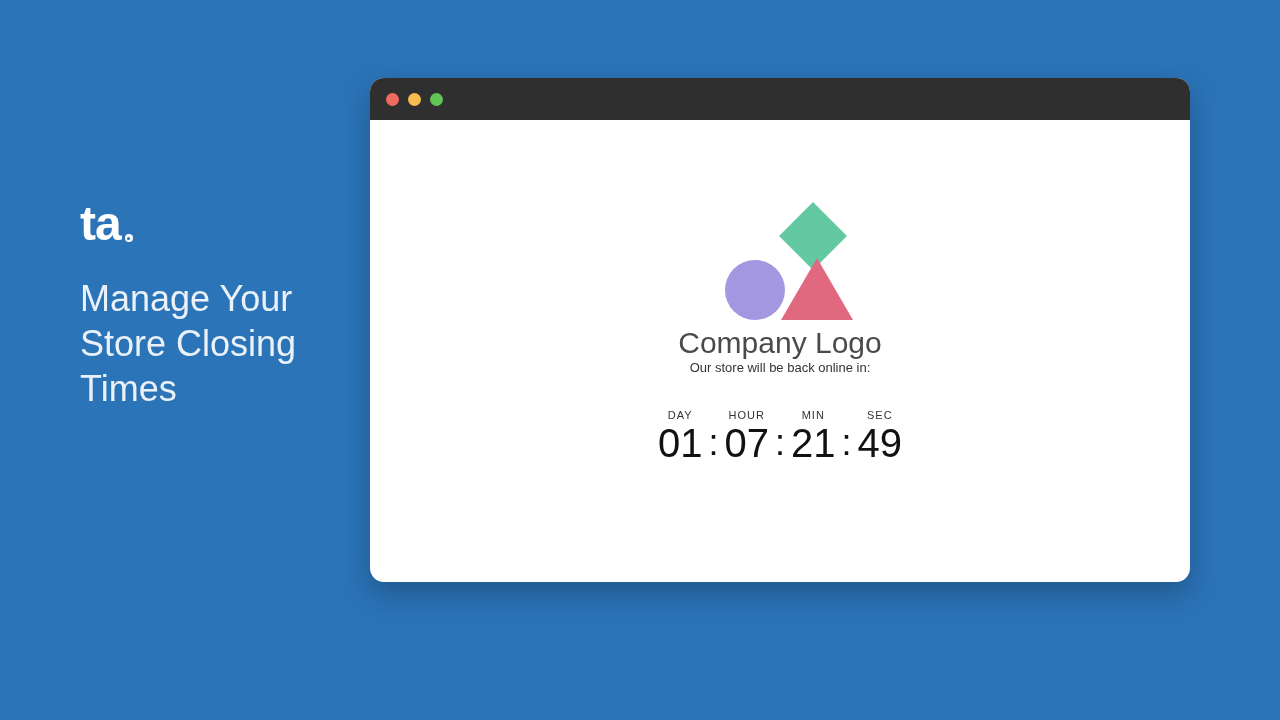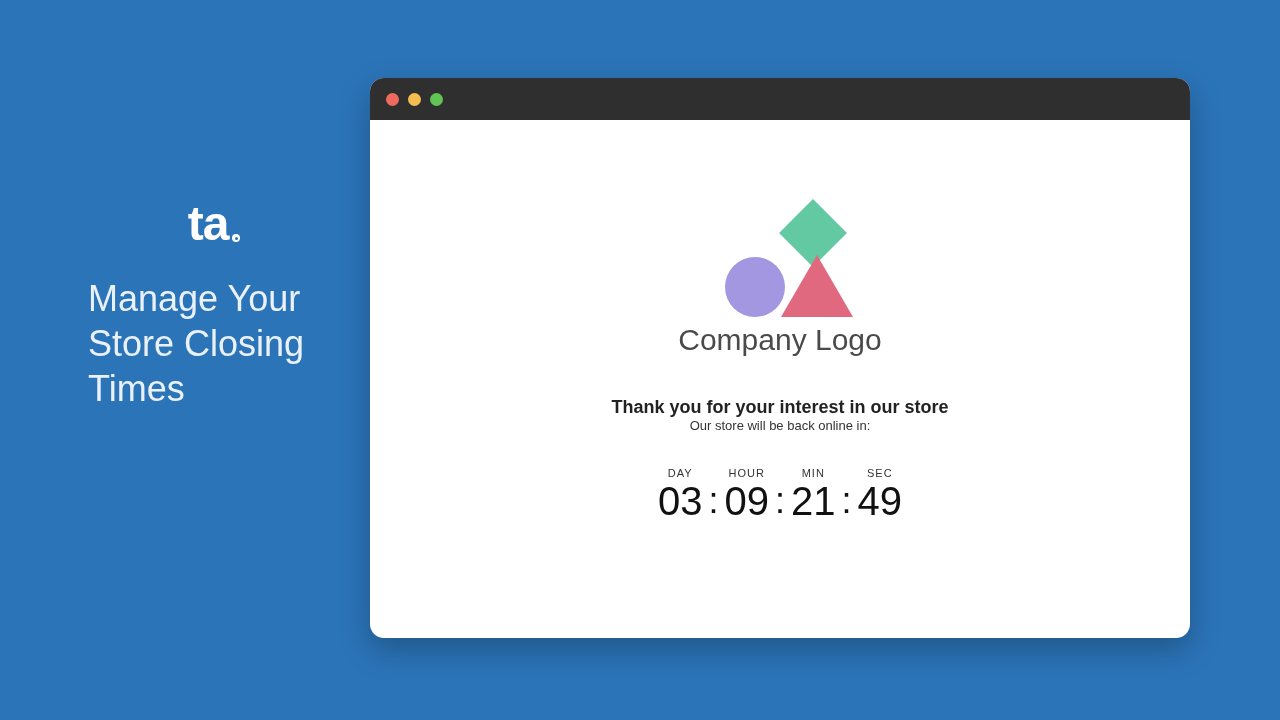--- a/index.html
+++ b/index.html
@@ -16,47 +16,45 @@
     top: 200px;
     color: #ffffff;
   }
   .brand {
     font-size: 48px;
     font-weight: 800;
     letter-spacing: -1px;
     line-height: 1;
     display: flex;
     align-items: flex-end;
-    justify-content: center;
   }
   .brand .dot {
     width: 8px; height: 8px; border-radius: 50%;
     background: #fff; margin-left: 4px; margin-bottom: 6px;
     position: relative;
   }
   .brand .dot::after{
     content:""; position:absolute; width:3px; height:3px; background:#2b74b8;
     border-radius:50%; left:2.5px; top:2.5px;
   }
   .tagline {
     margin-top: 28px;
     font-size: 36px;
     font-weight: 300;
     line-height: 1.25;
     color: #eaf1f8;
     max-width: 260px;
-    margin-left: 8px;
   }
 
   .browser {
     position: absolute;
     left: 370px;
     top: 78px;
     width: 820px;
-    height: 560px;
+    height: 504px;
     background: #ffffff;
     border-radius: 14px;
     box-shadow: 0 12px 30px rgba(0,0,0,0.25);
     overflow: hidden;
   }
   .titlebar {
     height: 42px;
     background: #2f2f2f;
     display: flex;
     align-items: center;
@@ -143,31 +141,30 @@
   </div>
   <div class="page">
     <div class="logo-block">
       <div class="shapes">
         <div class="shape-diamond"></div>
         <div class="shape-circle"></div>
         <div class="shape-triangle"></div>
       </div>
       <div class="logo-text">Company Logo</div>
     </div>
-    <div class="headline">Thank you for your interest in our store</div>
     <div class="subline">Our store will be back online in:</div>
     <div class="countdown">
       <div class="unit">
         <div class="lbl">DAY</div>
-        <div class="num">03</div>
+        <div class="num">01</div>
       </div>
       <div class="colon">:</div>
       <div class="unit">
         <div class="lbl">HOUR</div>
-        <div class="num">09</div>
+        <div class="num">07</div>
       </div>
       <div class="colon">:</div>
       <div class="unit">
         <div class="lbl">MIN</div>
         <div class="num">21</div>
       </div>
       <div class="colon">:</div>
       <div class="unit">
         <div class="lbl">SEC</div>
         <div class="num">49</div>

